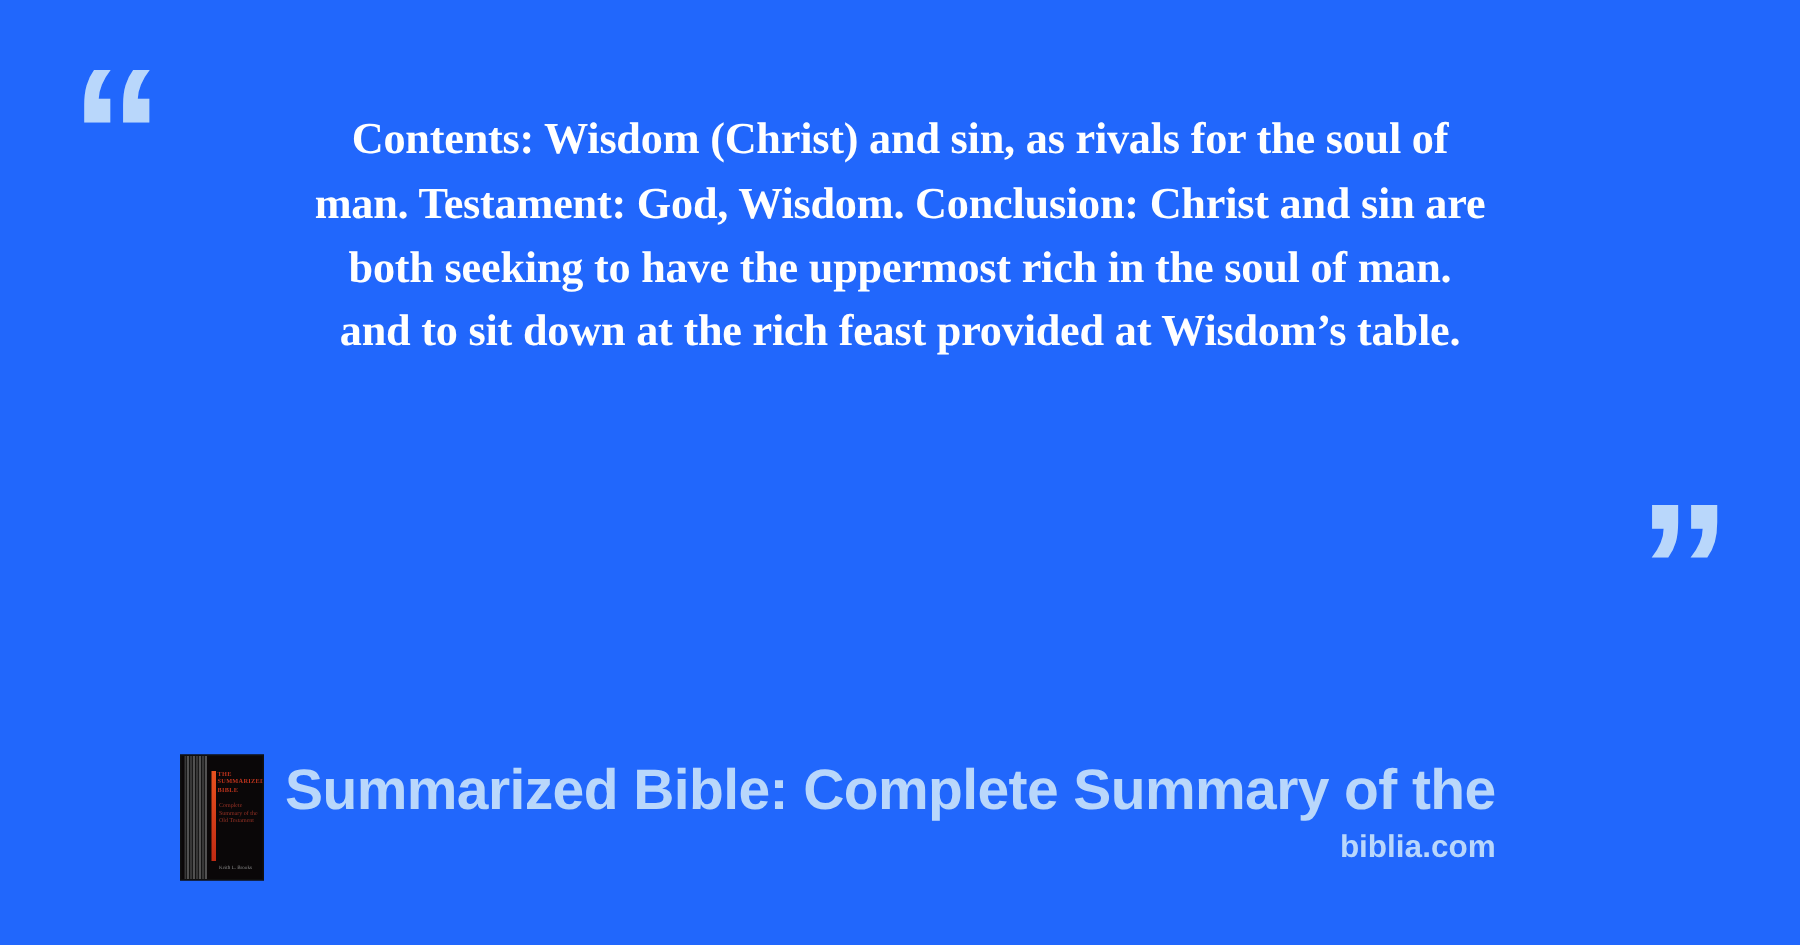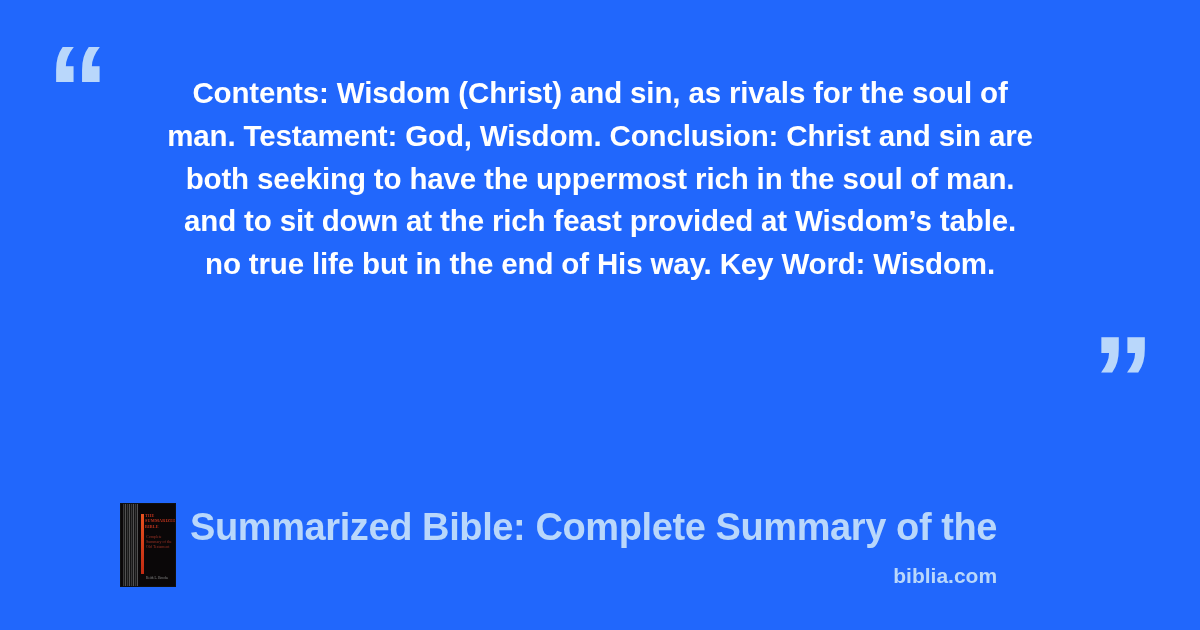--- a/index.html
+++ b/index.html
@@ -51,21 +51,21 @@
     position: absolute;
     left: 104px;
     top: 72px;
     width: 992px;
     text-align: center;
   }
 
   .quote-line {
     display: block;
     color: #ffffff;
-    font-family: Liberation Sans, sans-serif;
+    font-family: Liberation Serif, serif;
     font-weight: 700;
     font-size: 29.5px;
     line-height: 42.8px;
     letter-spacing: -0.15px;
     white-space: nowrap;
   }
 
   
   .footer {
     position: absolute;
@@ -165,37 +165,36 @@
     white-space: nowrap;
     overflow: hidden;
   }
 
   .footer-source {
     color: #b9d7fb;
     font-family: "Liberation Sans", sans-serif;
     font-weight: 700;
     font-size: 21px;
     line-height: 26px;
-    margin-top: 14px;
+    margin-top: 3px;
     white-space: nowrap;
   }
 </style>
 </head>
 <body>
 
 <div class="quote-card">
 
   <span class="quote-mark quote-mark-open">“</span>
 
   <div class="quote-body">
     <span class="quote-line">Contents: Wisdom (Christ) and sin, as rivals for the soul of</span>
     <span class="quote-line">man. Testament: God, Wisdom. Conclusion: Christ and sin are</span>
     <span class="quote-line">both seeking to have the uppermost rich in the soul of man.</span>
     <span class="quote-line">and to sit down at the rich feast provided at Wisdom’s table.</span>
-    <span class="quote-line">no true life but in the end of His way. Key Word: Wisdom.</span>
   </div>
 
   <span class="quote-mark quote-mark-close">”</span>
 
   <div class="footer">
 
     <div class="book-thumb">
       <div class="band"></div>
       <div class="rule"></div>
       <div class="cover-title">THE SUMMARIZED BIBLE</div>

